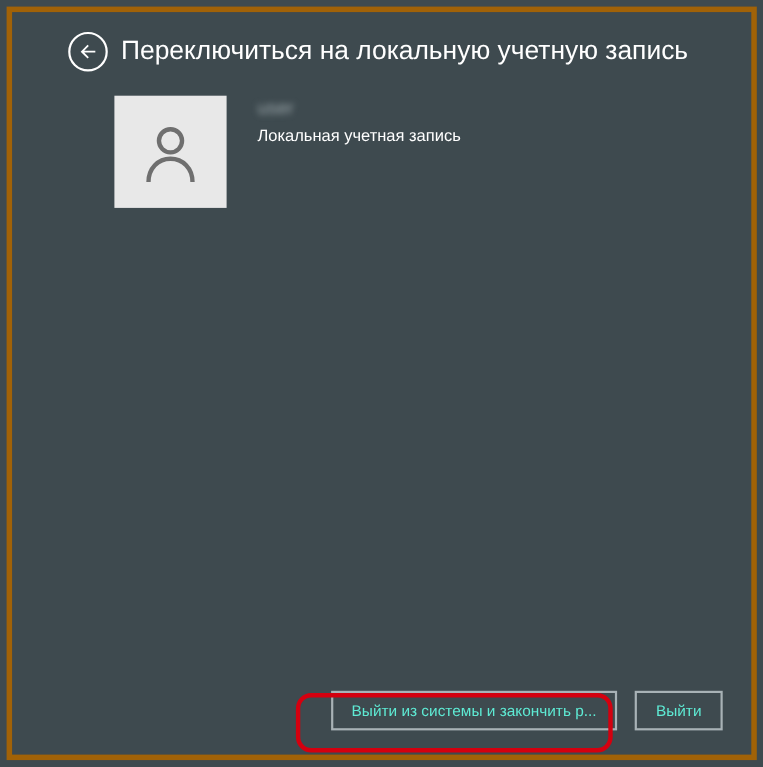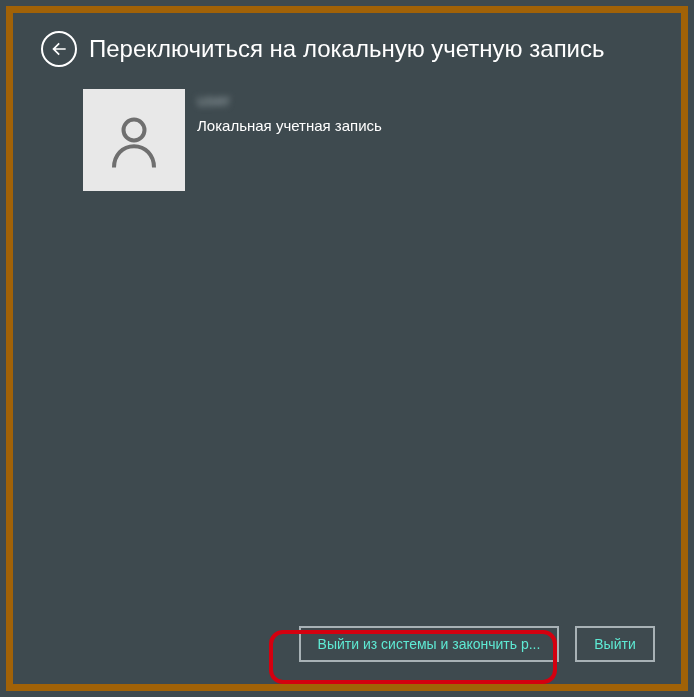--- a/index.html
+++ b/index.html
@@ -14,21 +14,22 @@
       font-family: "Segoe UI", Arial, sans-serif;
       color: #ffffff;
       overflow: hidden;
     }
     .outer-border {
       position: absolute;
       top: 6px;
       left: 6px;
       right: 6px;
       bottom: 6px;
-      border: 7px solid #a16207;
+      border: 5px solid #a16207;
+      padding-left: 23px;
     }
     .header {
       display: flex;
       align-items: center;
       padding: 18px 24px 10px 28px;
     }
     .back-button {
       width: 36px;
       height: 36px;
       border: 2px solid #ffffff;
@@ -60,21 +61,21 @@
       display: flex;
       align-items: center;
       justify-content: center;
       flex-shrink: 0;
     }
     .avatar svg {
       width: 60px;
       height: 60px;
     }
     .info {
-      margin-left: 12px;
+      margin-left: 28px;
       padding-top: 2px;
     }
     .username {
       font-size: 17px;
       color: #9aa5a9;
       filter: blur(3px);
       margin-bottom: 6px;
       user-select: none;
     }
     .account-type {

